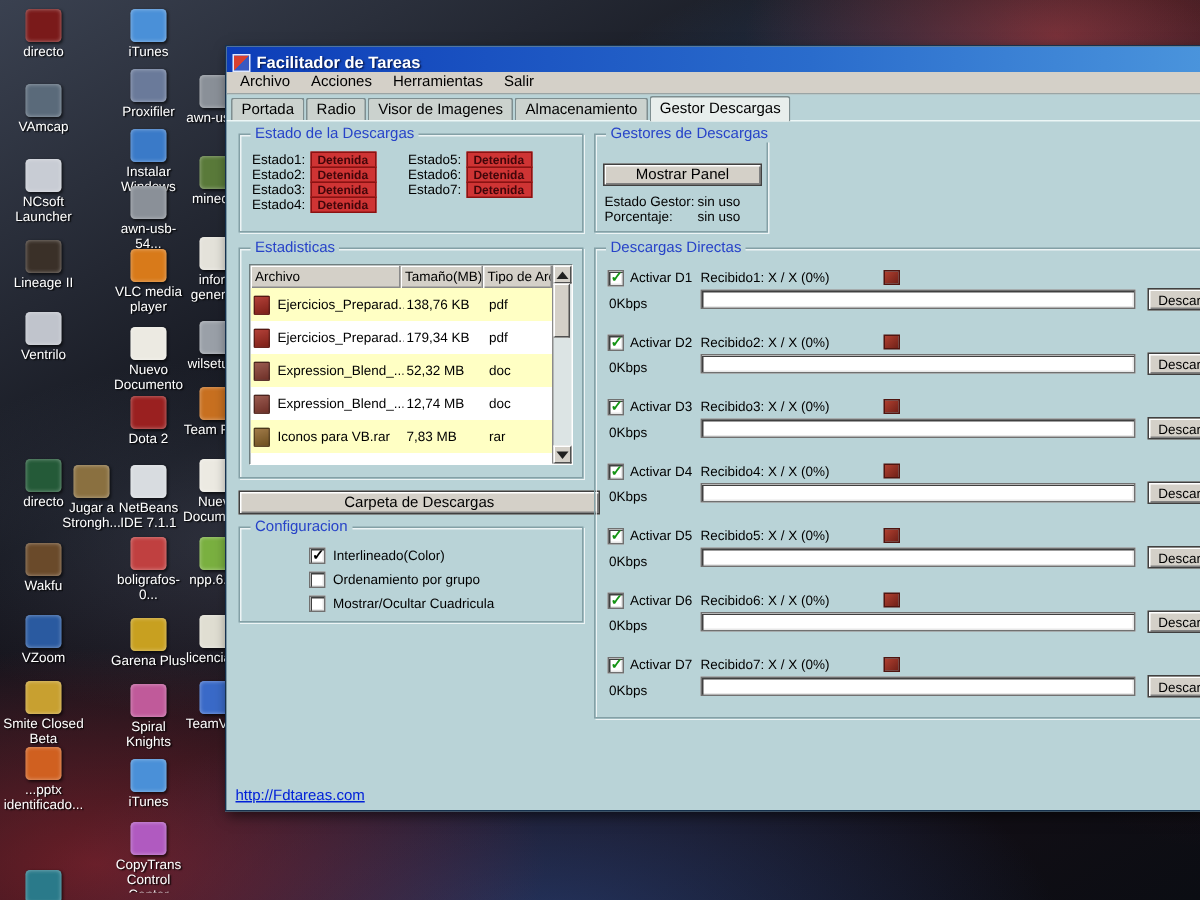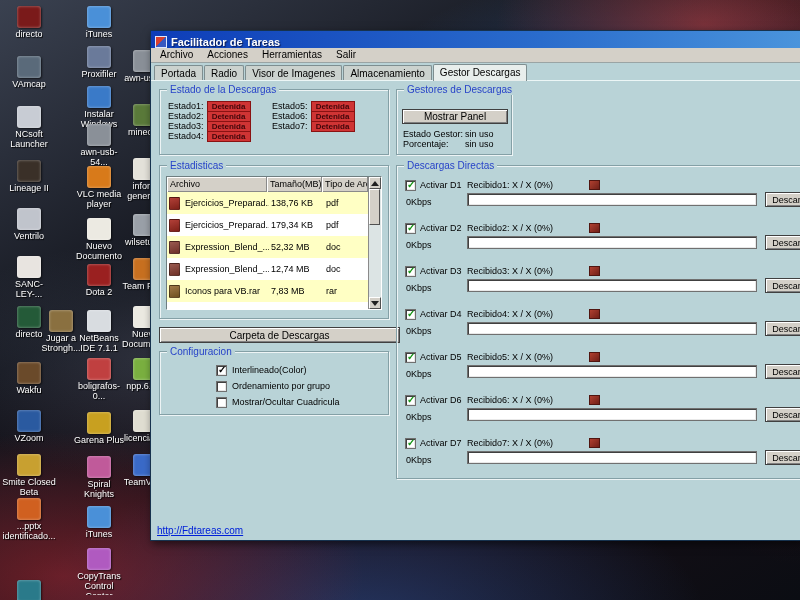--- a/index.html
+++ b/index.html
@@ -95,21 +95,21 @@
   .sb-track { flex:1; position:relative; }
   .sb-thumb { position:absolute; left:0; top:0; width:11px; height:36px; background:#D4D0C8; border:1px solid; border-color:#fff #505050 #505050 #fff; }
 
   
   .btn { font-family:inherit; background:#D4D0C8; color:#000; border:1px solid #404040;
     box-shadow: inset 1px 1px 0 #ffffff, inset -1px -1px 0 #808080; font-size:10px; text-align:center; cursor:pointer; }
   .carpeta-btn { position:absolute; left:8px; top:246px; width:241px; height:16px; }
 
   
   .config-group { left:8px; top:270px; width:230px; height:64px; }
-  .config-options { position:absolute; left:56px; top:12px; display:flex; flex-direction:column; gap:4px; }
+  .config-options { position:absolute; left:46px; top:12px; display:flex; flex-direction:column; gap:4px; }
   .checkrow { display:flex; align-items:center; gap:5px; height:12px; }
   .checklabel { font-size:9px; white-space:nowrap; }
 
   .checkbox { width:11px; height:11px; flex:none; background:#fff; border:1px solid #707070;
     box-shadow: inset 1px 1px 0 #404040, inset -1px -1px 0 #e8e8e8; position:relative; }
   .checkbox.checked::after { content:"\2713"; position:absolute; left:1px; top:-2px; font-size:10px; font-weight:bold; color:#000; }
   .checkbox.green.checked::after { color:#149414; }
 
   
   .dl-group { left:245px; top:84px; width:420px; height:314px; }
@@ -144,24 +144,20 @@
       <span class="dicon-img" style="background: rgb(200, 204, 212);"></span>
       <span class="dicon-label">NCsoft Launcher</span>
     </div>
     <div class="dicon" style="left: 2px; top: 160px;">
       <span class="dicon-img" style="background: rgb(58, 48, 40);"></span>
       <span class="dicon-label">Lineage II</span>
     </div>
     <div class="dicon" style="left: 2px; top: 208px;">
       <span class="dicon-img" style="background: rgb(192, 196, 204);"></span>
       <span class="dicon-label">Ventrilo</span>
-    </div>
-    <div class="dicon" style="left: 2px; top: 256px;">
-      <span class="dicon-img" style="background: rgb(232, 228, 224);"></span>
-      <span class="dicon-label">SANC-LEY-...</span>
     </div>
     <div class="dicon" style="left: 2px; top: 306px;">
       <span class="dicon-img" style="background: rgb(36, 90, 56);"></span>
       <span class="dicon-label">directo</span>
     </div>
     <div class="dicon" style="left: 34px; top: 310px;">
       <span class="dicon-img" style="background: rgb(138, 112, 64);"></span>
       <span class="dicon-label">Jugar a Strongh...</span>
     </div>
     <div class="dicon" style="left: 2px; top: 362px;">

